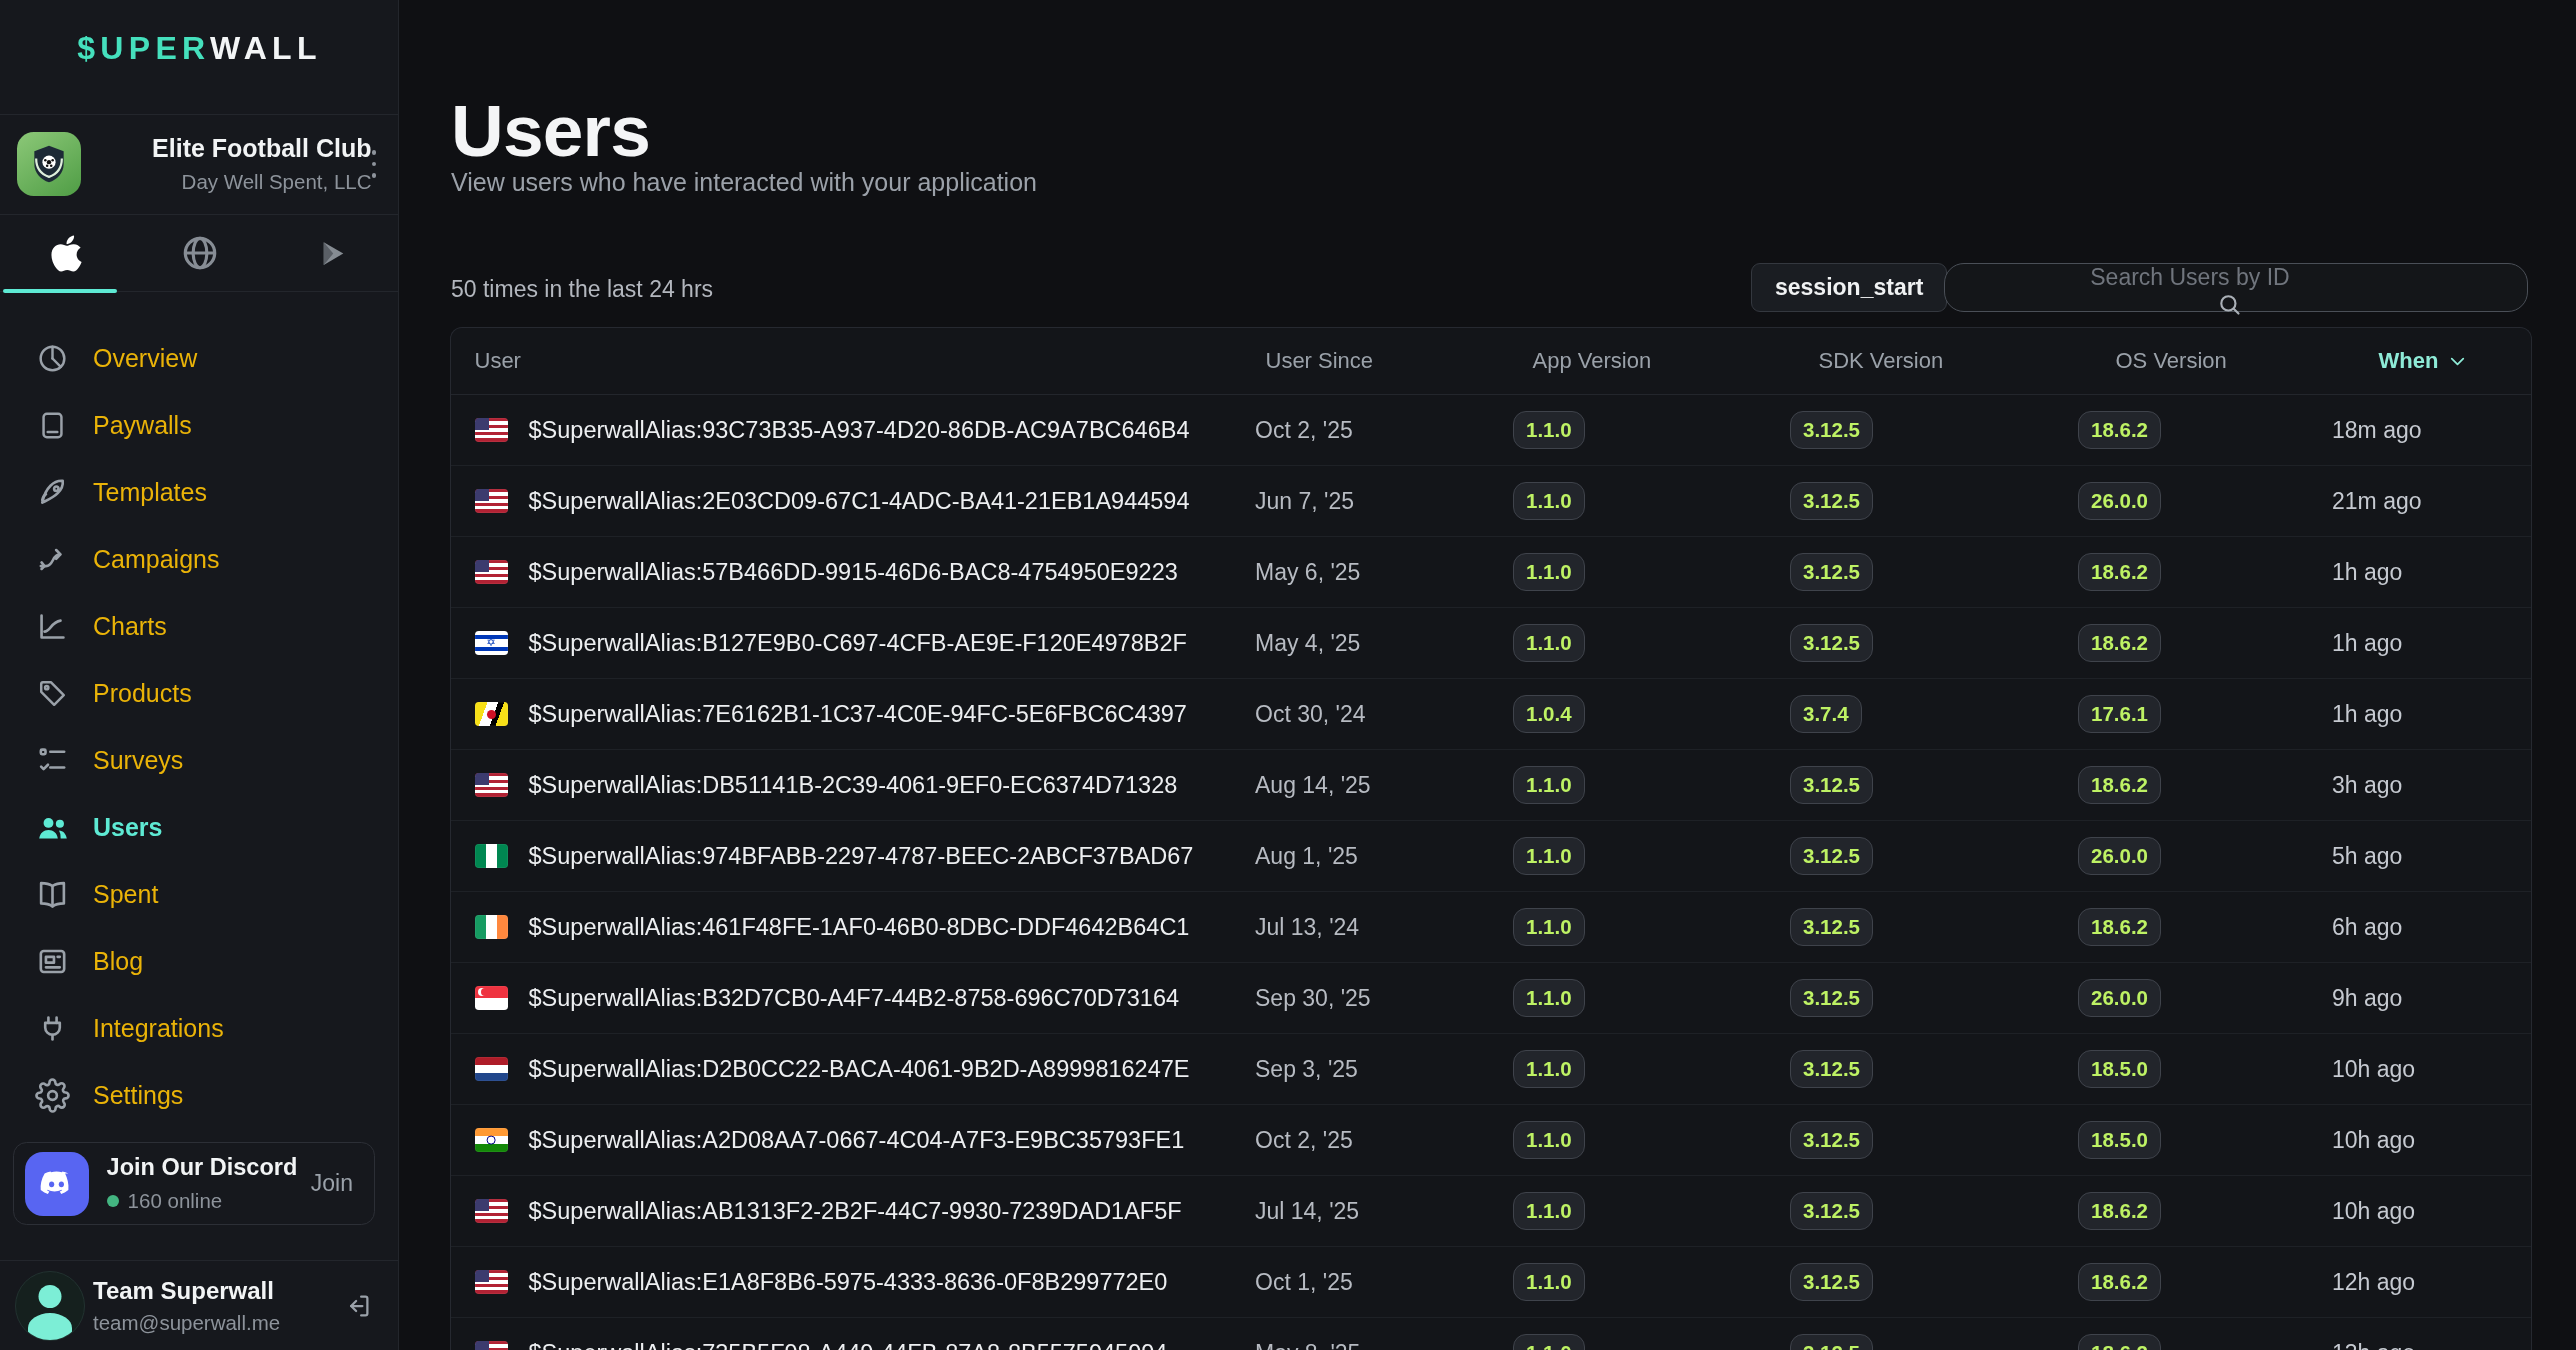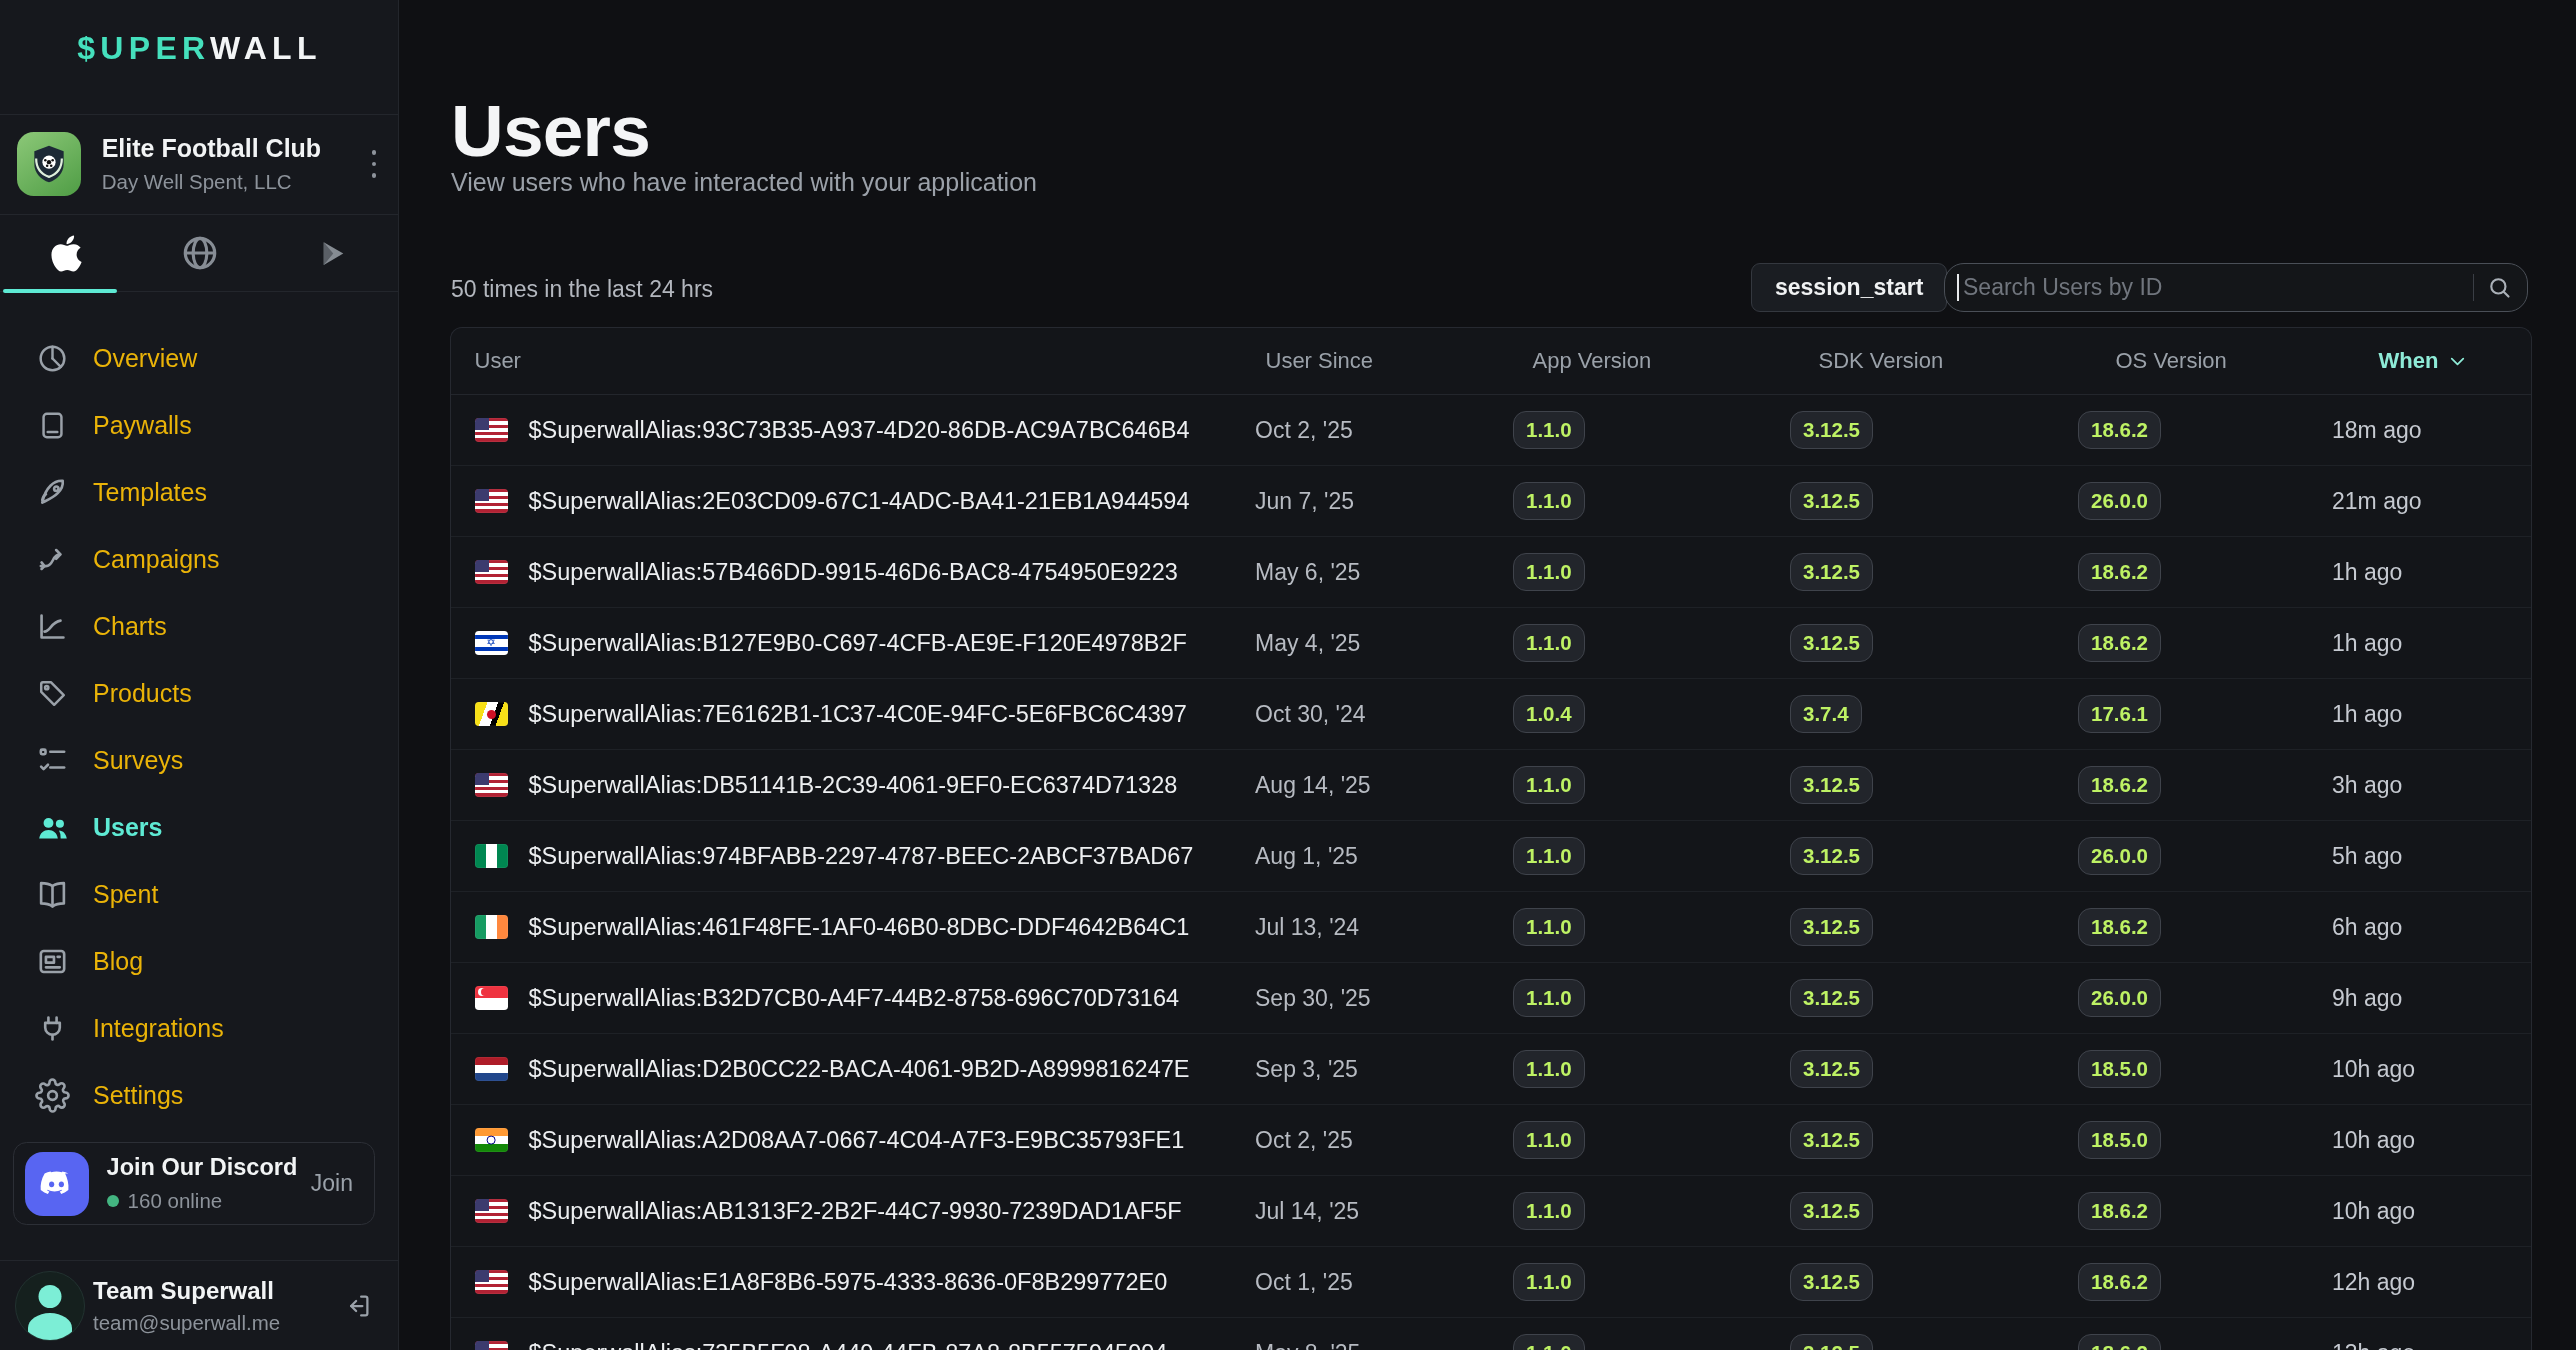--- a/index.html
+++ b/index.html
@@ -12,21 +12,21 @@
   body{background:var(--bg);font-family:"Liberation Sans",sans-serif;color:var(--text);position:relative;}
 
   
   .sidebar{position:absolute;left:0;top:0;width:399px;height:1351px;background:var(--sidebar);border-right:0.8px solid var(--line);}
   .logo{position:absolute;top:30px;left:0;width:399px;text-align:center;font-size:32px;font-weight:800;letter-spacing:5.3px;}
   .logo .accent{color:#45e0bd;}
   .logo .rest{color:#f3f5f6;}
   .sb-divider{position:absolute;left:0;width:399px;height:0.8px;background:var(--line);}
   .team-card{position:absolute;top:114px;left:0;width:399px;height:100px;display:flex;align-items:center;}
   .team-icon{width:64px;height:64px;border-radius:16.7px;margin-left:16.7px;background:linear-gradient(145deg,#8cc878,#4f9d45);display:flex;align-items:center;justify-content:center;flex:0 0 auto;}
-  .team-meta{margin-left:21px;flex:1;}
+  .team-meta{margin-left:21px;flex:1;text-align:right;}
   .team-name{font-size:25px;font-weight:600;color:#f2f4f5;}
   .team-company{font-size:20.5px;color:#8d939b;margin-top:6.8px;}
   .kebab{margin-right:23px;display:flex;flex-direction:column;gap:6.8px;cursor:pointer;}
   .kebab i{width:4.5px;height:4.5px;border-radius:50%;background:#8d939b;display:block;}
   .tabs{position:absolute;top:215px;left:0;width:399px;height:77px;display:flex;border-bottom:0.8px solid var(--line);}
   .tab{flex:1;display:flex;align-items:center;justify-content:center;color:#878d95;cursor:pointer;}
   .tab.active{color:#fff;}
   .tab-underline{position:absolute;bottom:-1.5px;left:3px;width:114px;height:3.8px;border-radius:2.3px;background:var(--teal);}
   .nav{position:absolute;top:325px;left:0;width:399px;}
   .nav-item{height:67px;display:flex;align-items:center;cursor:pointer;color:#a7adb4;}
@@ -49,21 +49,21 @@
   .account-name{font-size:24px;font-weight:700;color:#f2f4f5;}
   .account-email{font-size:20.5px;color:#8d939b;margin-top:6px;}
   .logout{margin-right:26px;color:#9aa1a9;cursor:pointer;}
 
   
   .main{position:absolute;left:399px;top:0;right:0;bottom:0;}
   .page-title{position:absolute;left:52px;top:89px;font-size:73px;font-weight:650;letter-spacing:-0.8px;color:#f4f5f6;}
   .page-subtitle{position:absolute;left:52px;top:168px;font-size:25px;color:#9ba1a9;}
   .stats-text{position:absolute;left:52px;top:276px;font-size:23px;color:#b3b7be;}
   .event-chip{position:absolute;left:1352px;top:263px;height:49px;padding:0 23px;border:0.8px solid #34383f;border-radius:9px;background:#1a1d22;color:#f0f2f3;font-size:23px;font-weight:600;display:flex;align-items:center;cursor:pointer;}
-  .search-box{position:absolute;left:1545px;top:263px;width:584px;height:49px;border:1.5px solid #4a4f57;border-radius:20px;background:#141619;display:flex;align-items:center;}
+  .search-box{position:absolute;left:1545px;top:263px;width:584px;height:49px;border:1.5px solid #4a4f57;border-radius:20px;background:#141619;display:flex;align-items:center;flex-direction:column;}
   .search-caret{width:1.5px;height:27px;background:#e8eaec;margin-left:12px;}
   .search-input{flex:1;height:100%;background:transparent;border:none;outline:none;color:#e8eaec;font-size:23px;padding-left:4.5px;font-family:"Liberation Sans",sans-serif;}
   .search-input::placeholder{color:#70757d;}
   .search-sep{width:1.5px;height:27px;background:#3a3e45;margin-right:12px;}
   .search-icon{margin-right:13.6px;color:#aab0b7;display:flex;cursor:pointer;}
 
   
   .table-card{position:absolute;left:51px;top:327px;width:2082px;height:1024px;background:var(--card);border:0.8px solid #262930;border-bottom:none;border-radius:12px 12px 0 0;overflow:hidden;}
   .thead,.trow{display:grid;grid-template-columns:804px 258px 277px 288px 254px 202px;align-items:center;}
   .thead{height:67px;border-bottom:0.8px solid var(--line);color:#9aa1a9;font-size:22px;gap:9px;}

